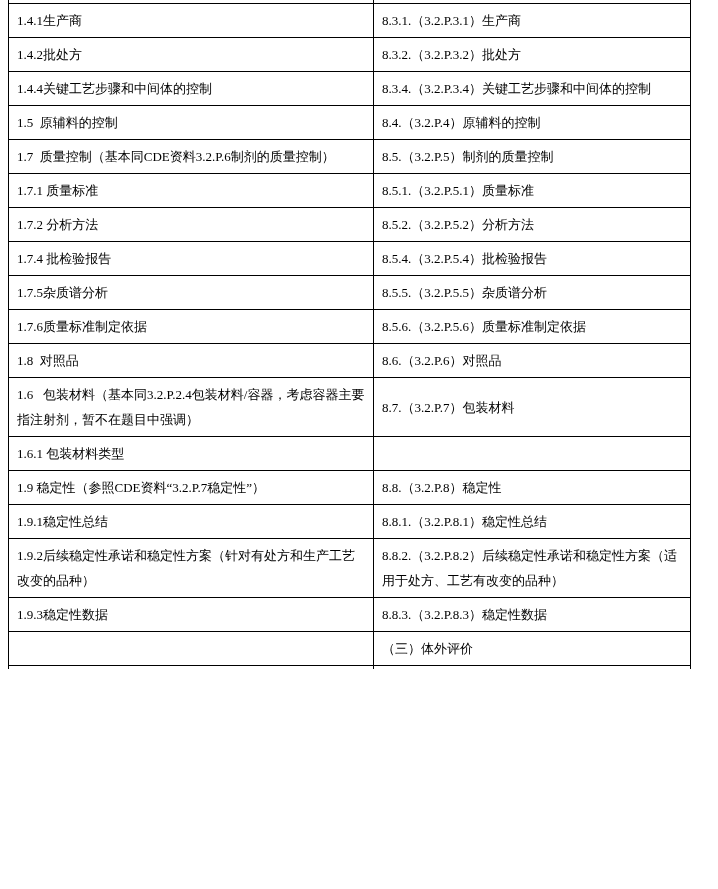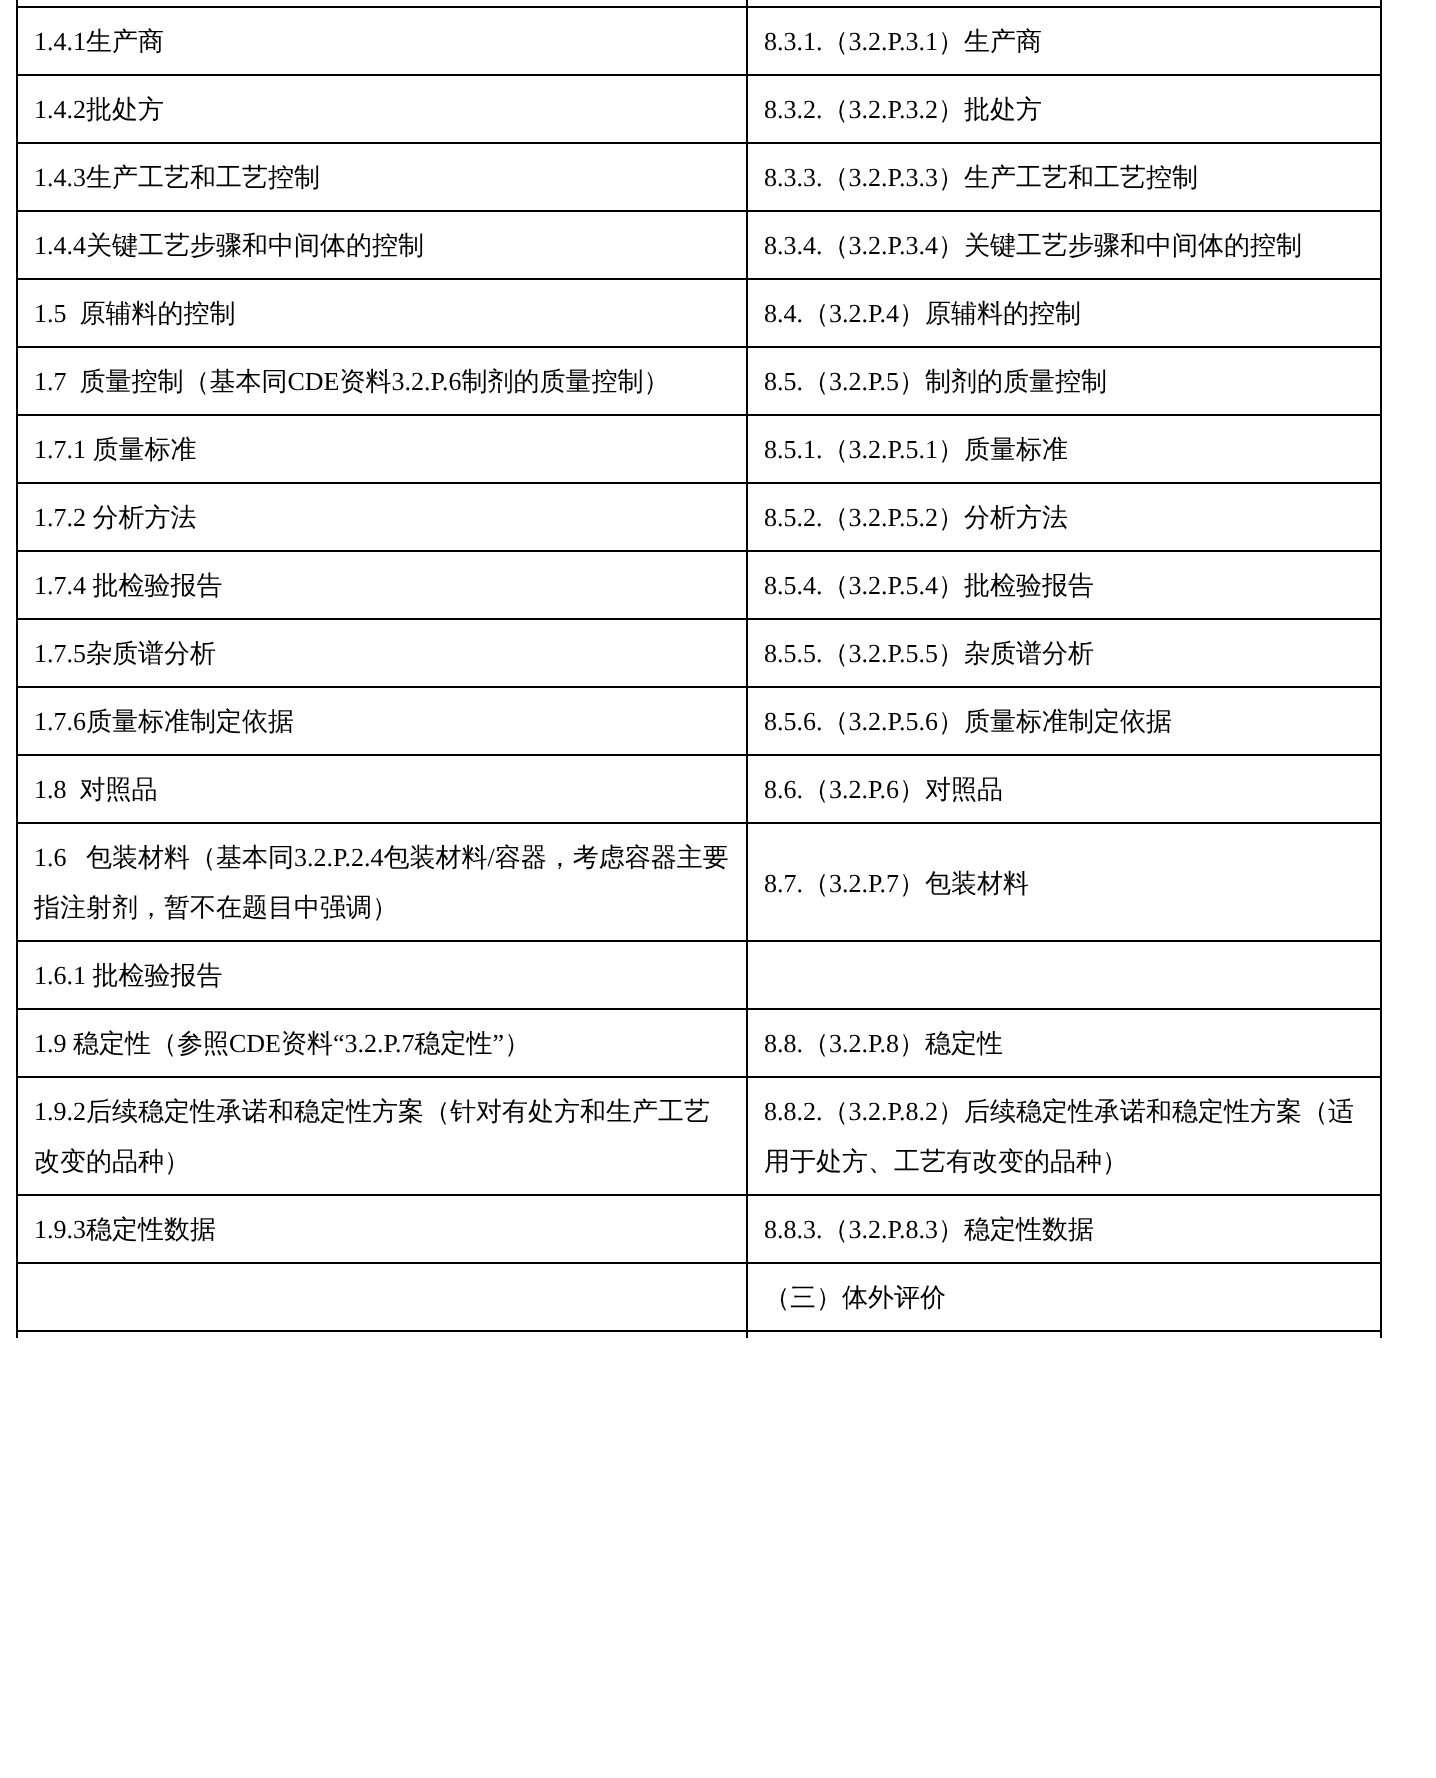--- a/index.html
+++ b/index.html
@@ -65,24 +65,20 @@
         </tr>
         <tr>
           <td>1.4.1生产商</td>
           <td>8.3.1.（3.2.P.3.1）生产商</td>
         </tr>
         <tr>
           <td>1.4.2批处方</td>
           <td>8.3.2.（3.2.P.3.2）批处方</td>
         </tr>
         <tr>
-          <td>1.4.3生产工艺和工艺控制</td>
-          <td>8.3.3.（3.2.P.3.3）生产工艺和工艺控制</td>
-        </tr>
-        <tr>
           <td>1.4.4关键工艺步骤和中间体的控制</td>
           <td>8.3.4.（3.2.P.3.4）关键工艺步骤和中间体的控制</td>
         </tr>
         <tr>
           <td>1.5  原辅料的控制</td>
           <td>8.4.（3.2.P.4）原辅料的控制</td>
         </tr>
         <tr>
           <td>1.7  质量控制（基本同CDE资料3.2.P.6制剂的质量控制）</td>
           <td>8.5.（3.2.P.5）制剂的质量控制</td>
@@ -109,26 +105,30 @@
         </tr>
         <tr>
           <td>1.8  对照品</td>
           <td>8.6.（3.2.P.6）对照品</td>
         </tr>
         <tr>
           <td>1.6   包装材料（基本同3.2.P.2.4包装材料/容器，考虑容器主要指注射剂，暂不在题目中强调）</td>
           <td>8.7.（3.2.P.7）包装材料</td>
         </tr>
         <tr>
-          <td>1.6.1 批检验报告</td>
+          <td>1.6.1 包装材料类型</td>
           <td></td>
         </tr>
         <tr>
           <td>1.9 稳定性（参照CDE资料“3.2.P.7稳定性”）</td>
           <td>8.8.（3.2.P.8）稳定性</td>
+        </tr>
+        <tr>
+          <td>1.9.1稳定性总结</td>
+          <td>8.8.1.（3.2.P.8.1）稳定性总结</td>
         </tr>
         <tr>
           <td>1.9.2后续稳定性承诺和稳定性方案（针对有处方和生产工艺改变的品种）</td>
           <td>8.8.2.（3.2.P.8.2）后续稳定性承诺和稳定性方案（适用于处方、工艺有改变的品种）</td>
         </tr>
         <tr>
           <td>1.9.3稳定性数据</td>
           <td>8.8.3.（3.2.P.8.3）稳定性数据</td>
         </tr>
         <tr>

